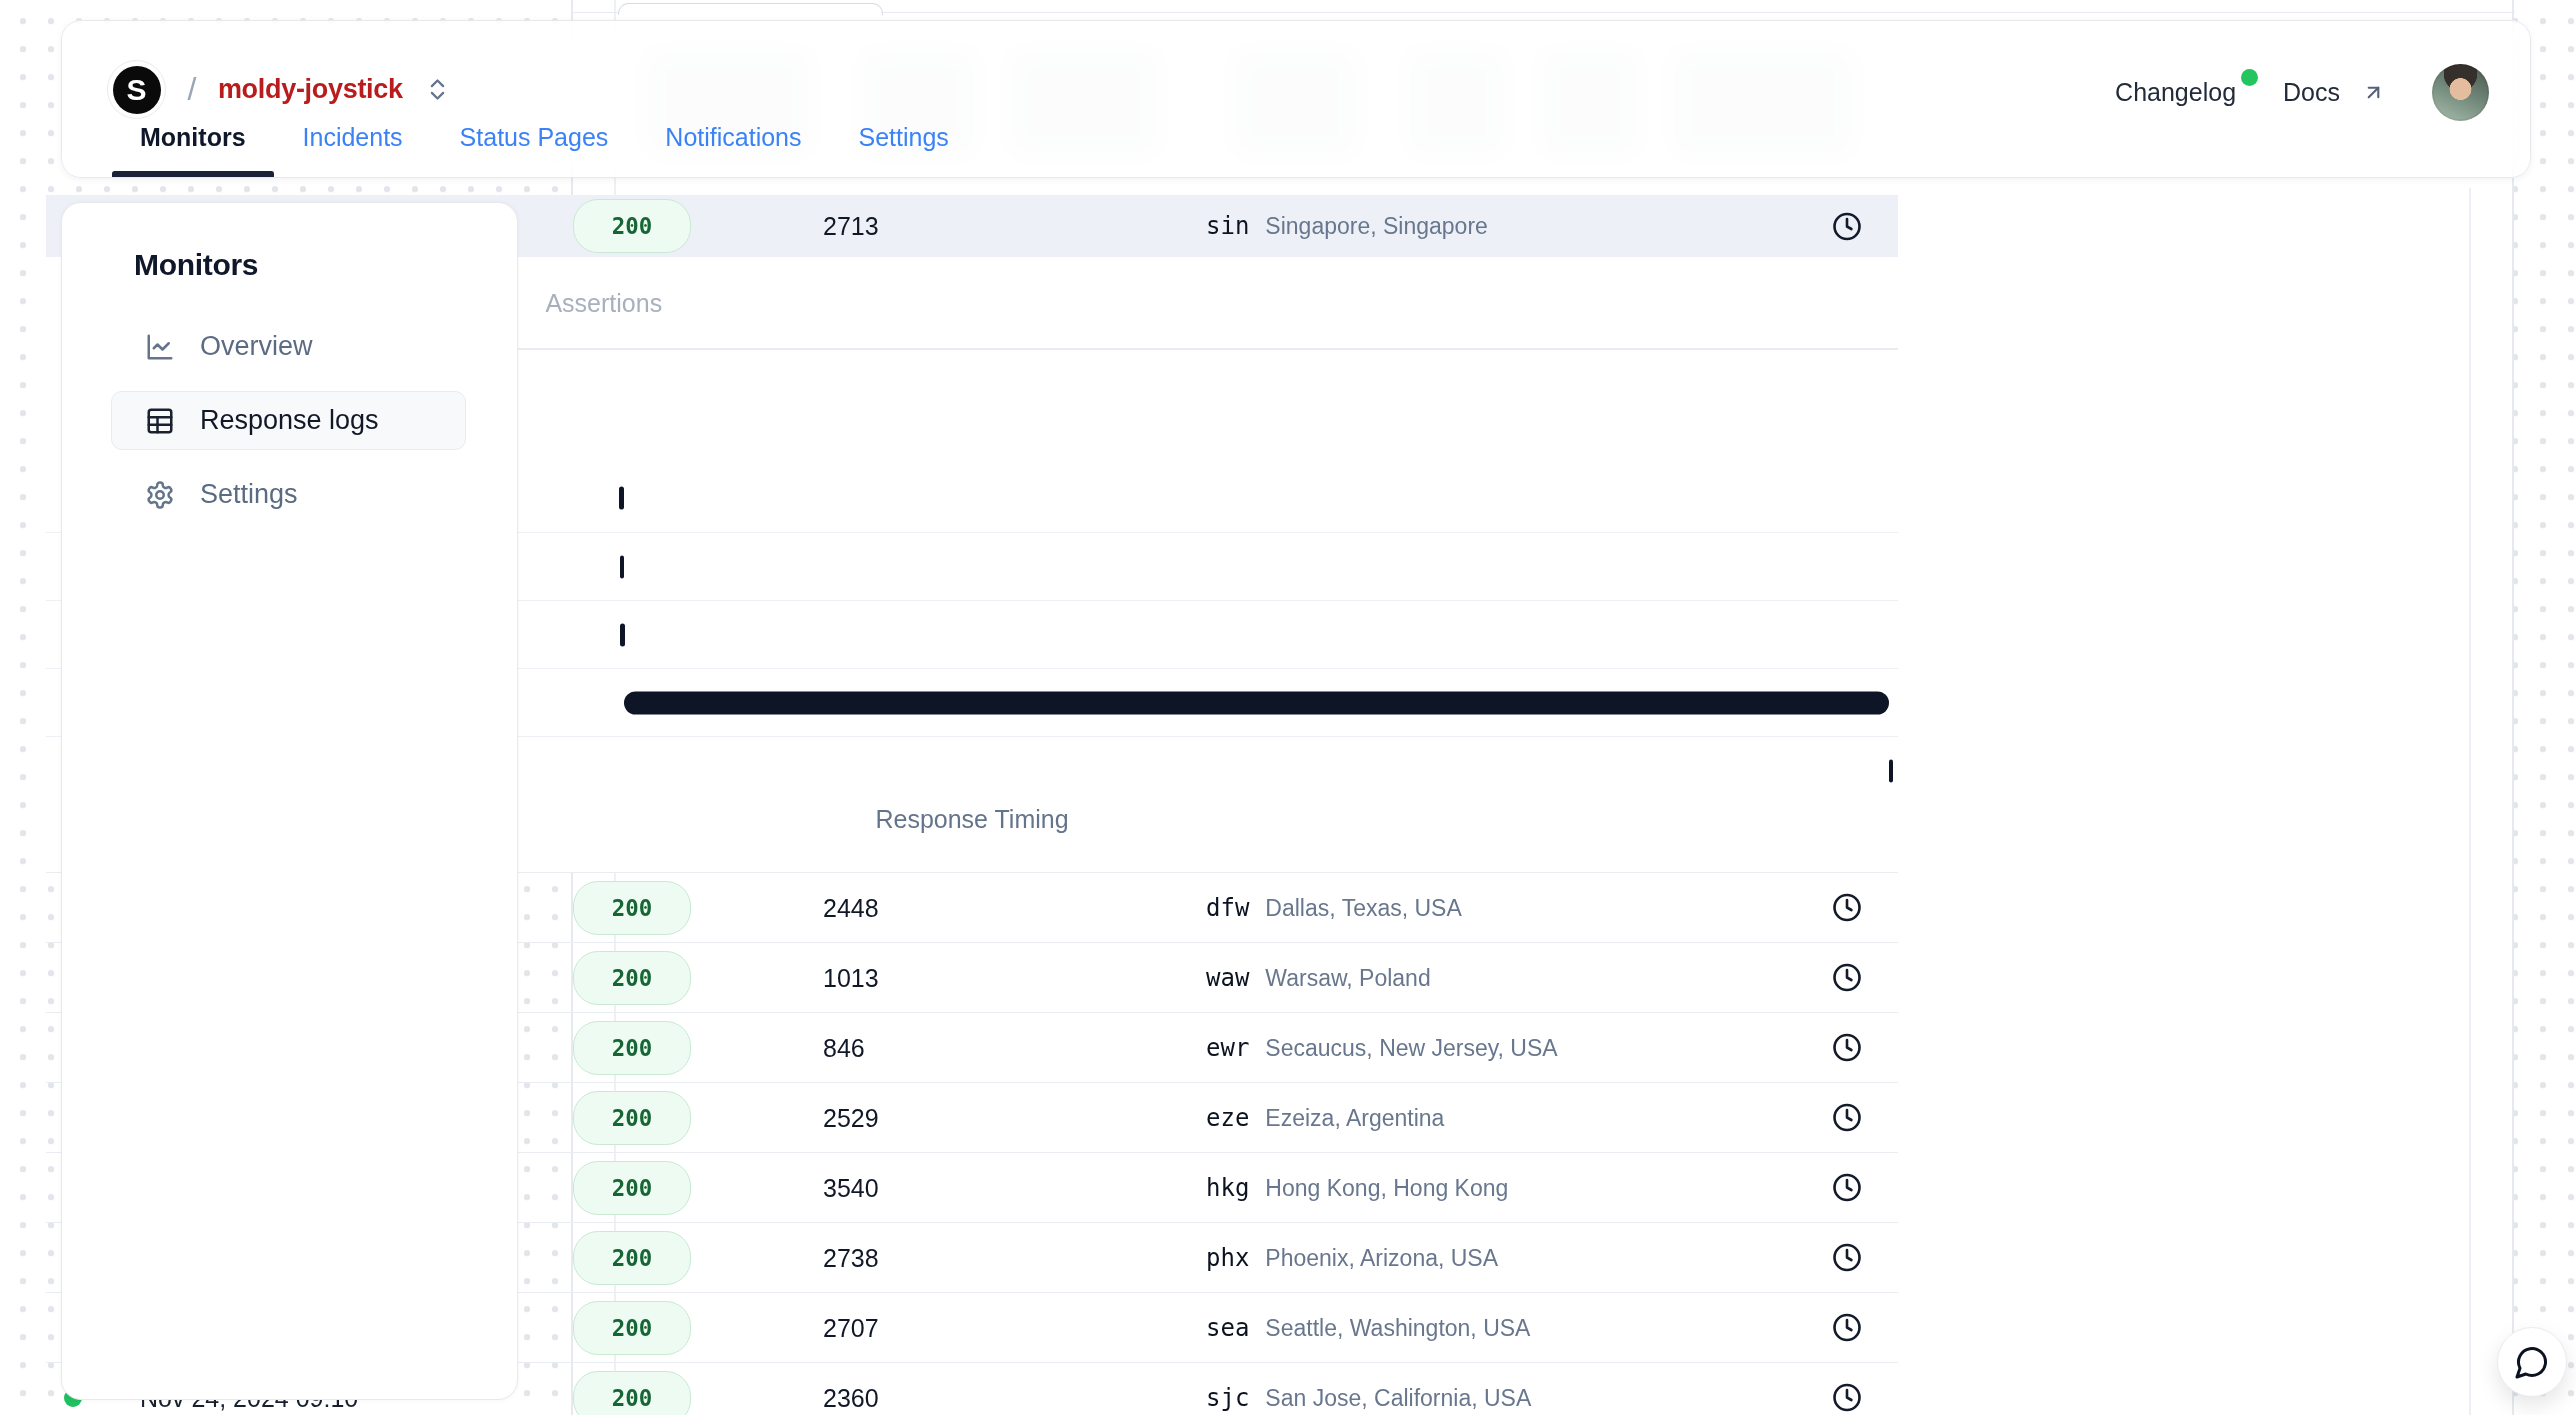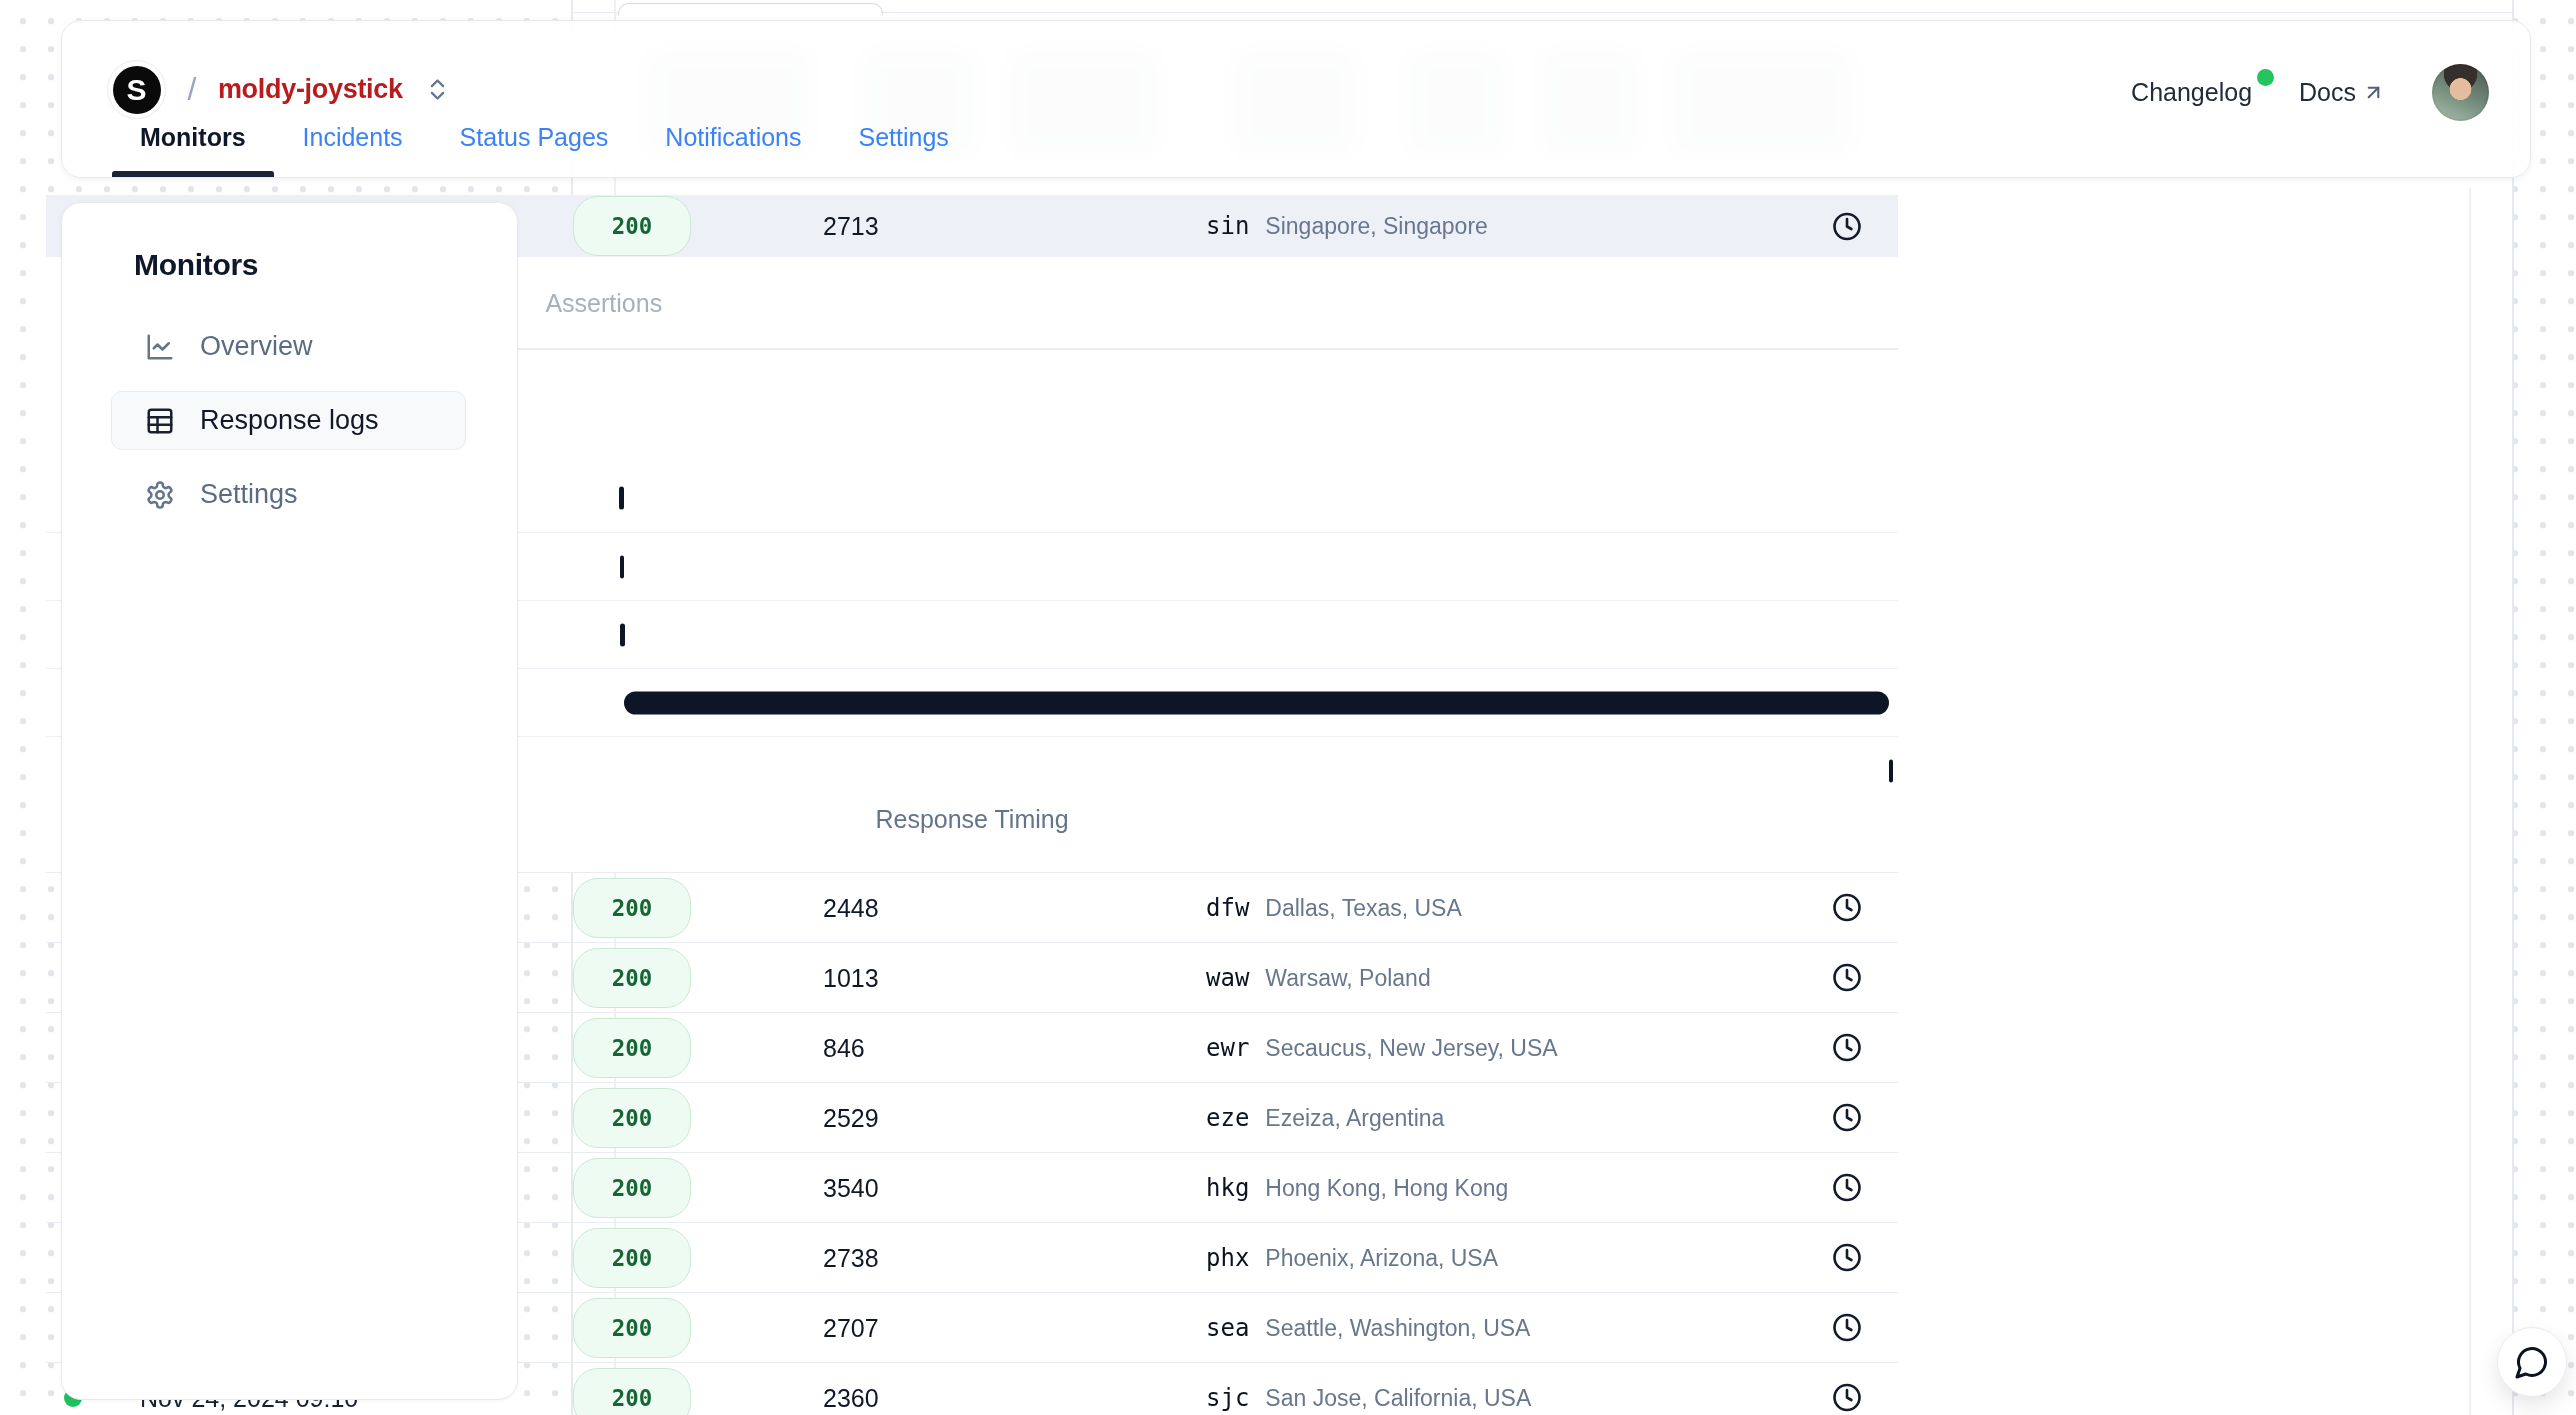--- a/index.html
+++ b/index.html
@@ -41,21 +41,21 @@
   .switch-icon { display:flex; color:#64748b; }
   .nav-tabs { position:absolute; left:78px; bottom:0; height:64px; display:flex; gap:57px; z-index:2; }
   .nav-tab { position:relative; display:flex; align-items:center; height:100%; padding-bottom:16px;
     font-size:25px; font-weight:500; color:#3b82f6; cursor:pointer; white-space:nowrap; }
   .nav-tab.active { color:#0f172a; font-weight:700; }
   .nav-tab.active::after { content:""; position:absolute; left:-28px; right:-28px; bottom:0; height:6.3px;
     background:#1b2436; border-radius:2.7px 2.7px 0 0; }
   .header-right { position:absolute; right:41px; top:38px; height:66px; display:flex; align-items:center; gap:47px; }
   .changelog { position:relative; font-size:25px; font-weight:500; color:#222b3a; cursor:pointer; }
   .changelog .newdot { position:absolute; top:-9px; right:-21.5px; width:17px; height:17px; border-radius:50%; background:#22c55e; }
-  .docs { display:flex; align-items:center; gap:6px; font-size:25px; font-weight:500; color:#222b3a; cursor:pointer; }
+  .docs { display:flex; align-items:center; gap:22px; font-size:25px; font-weight:500; color:#222b3a; cursor:pointer; }
   .docs svg { color:#55617a; }
   .avatar { width:57px; height:57px; border-radius:50%; cursor:pointer;
     background:
       radial-gradient(circle at 50% 44%, #e4bd9e 0 25%, rgba(0,0,0,0) 26%),
       radial-gradient(circle at 50% 18%, #35302b 0 30%, rgba(0,0,0,0) 31%),
       linear-gradient(205deg, #49554c 0%, #6f8577 48%, #a9bfae 100%);
     box-shadow:inset 0 0 0 1.8px rgba(0,0,0,.06); }
 
   
   .sidebar-card { position:absolute; left:61px; top:202px; width:457px; height:1198px; background:#fff;
@@ -70,21 +70,21 @@
 
   
   .sel-row, .lrow { position:relative; }
   .sel-row { position:absolute; left:46px; width:1852px; top:195px; height:62px; background:#edf1f7; z-index:2; cursor:pointer; }
   .rows-wrap { position:absolute; left:46px; width:1852px; top:872px; height:543px; overflow:hidden; z-index:2; }
   .lrow { height:70px; border-top:1.8px solid #e9edf1; cursor:pointer; }
   .cell { position:absolute; top:50%; transform:translateY(-50%); }
   .dot { position:absolute; left:18px; top:50%; transform:translateY(-50%); width:18px; height:18px;
     border-radius:50%; background:#1fc05f; }
   .time { left:94px; font-size:25px; color:#18202e; }
-  .badge { position:absolute; left:527px; top:50%; transform:translateY(-50%); min-width:118px; height:60px;
+  .badge { position:absolute; left:527px; top:50%; transform:translateY(-50%); min-width:118px; height:54px;
     padding:0 23px; border-radius:25px; background:#eefbf2; border:1.8px solid #c9e9d3; color:#166534;
     font-family:"DejaVu Sans Mono", monospace; font-weight:700; font-size:22.4px;
     display:flex; align-items:center; justify-content:center; }
   .num { left:777px; font-size:25px; color:#101828; }
   .region { left:1160px; display:flex; align-items:baseline; gap:16px; white-space:nowrap; }
   .rcode { font-family:"DejaVu Sans Mono", monospace; font-size:24px; color:#0b1220; }
   .rloc { font-size:23px; color:#68778d; }
   .clockbtn { position:absolute; left:1781px; top:50%; transform:translateY(-50%); width:39px; height:39px;
     background:transparent; border:none; cursor:pointer; display:flex; align-items:center; justify-content:center;
     color:#141c2b; }

